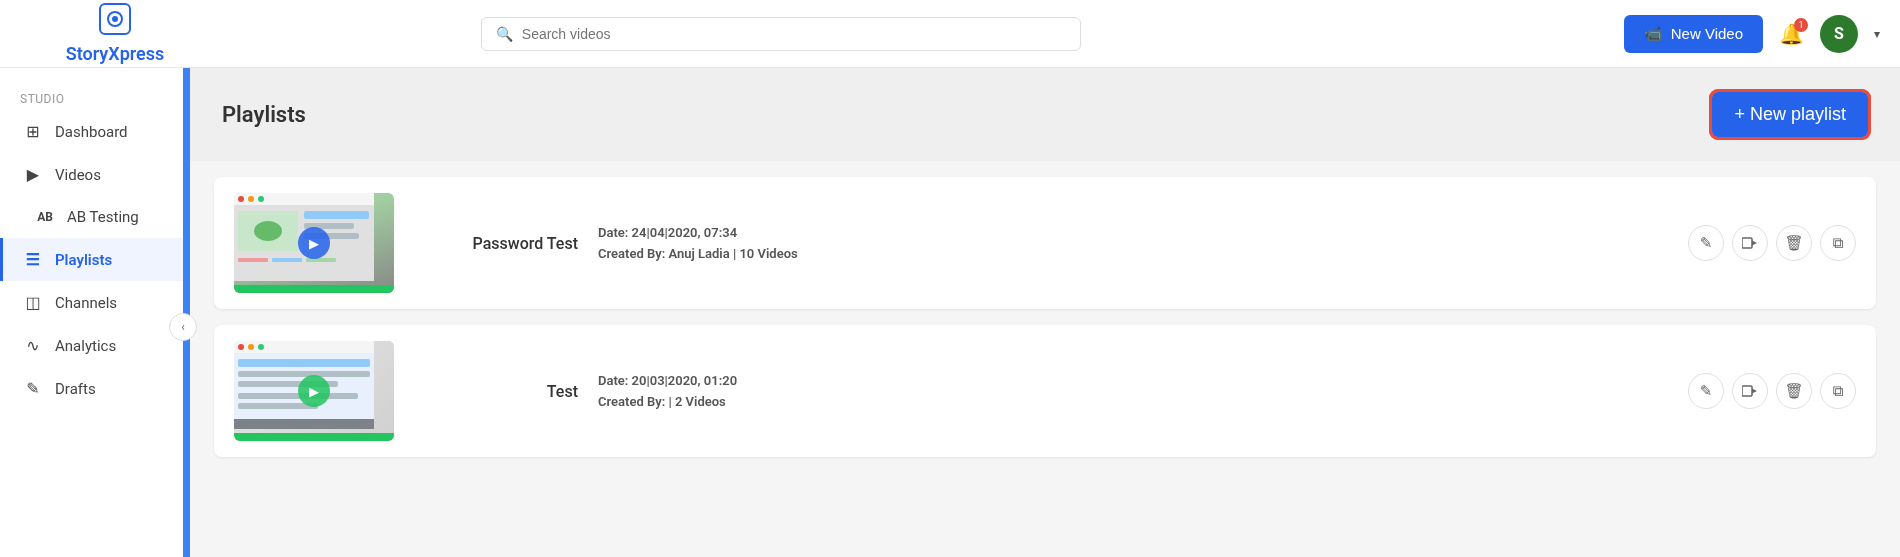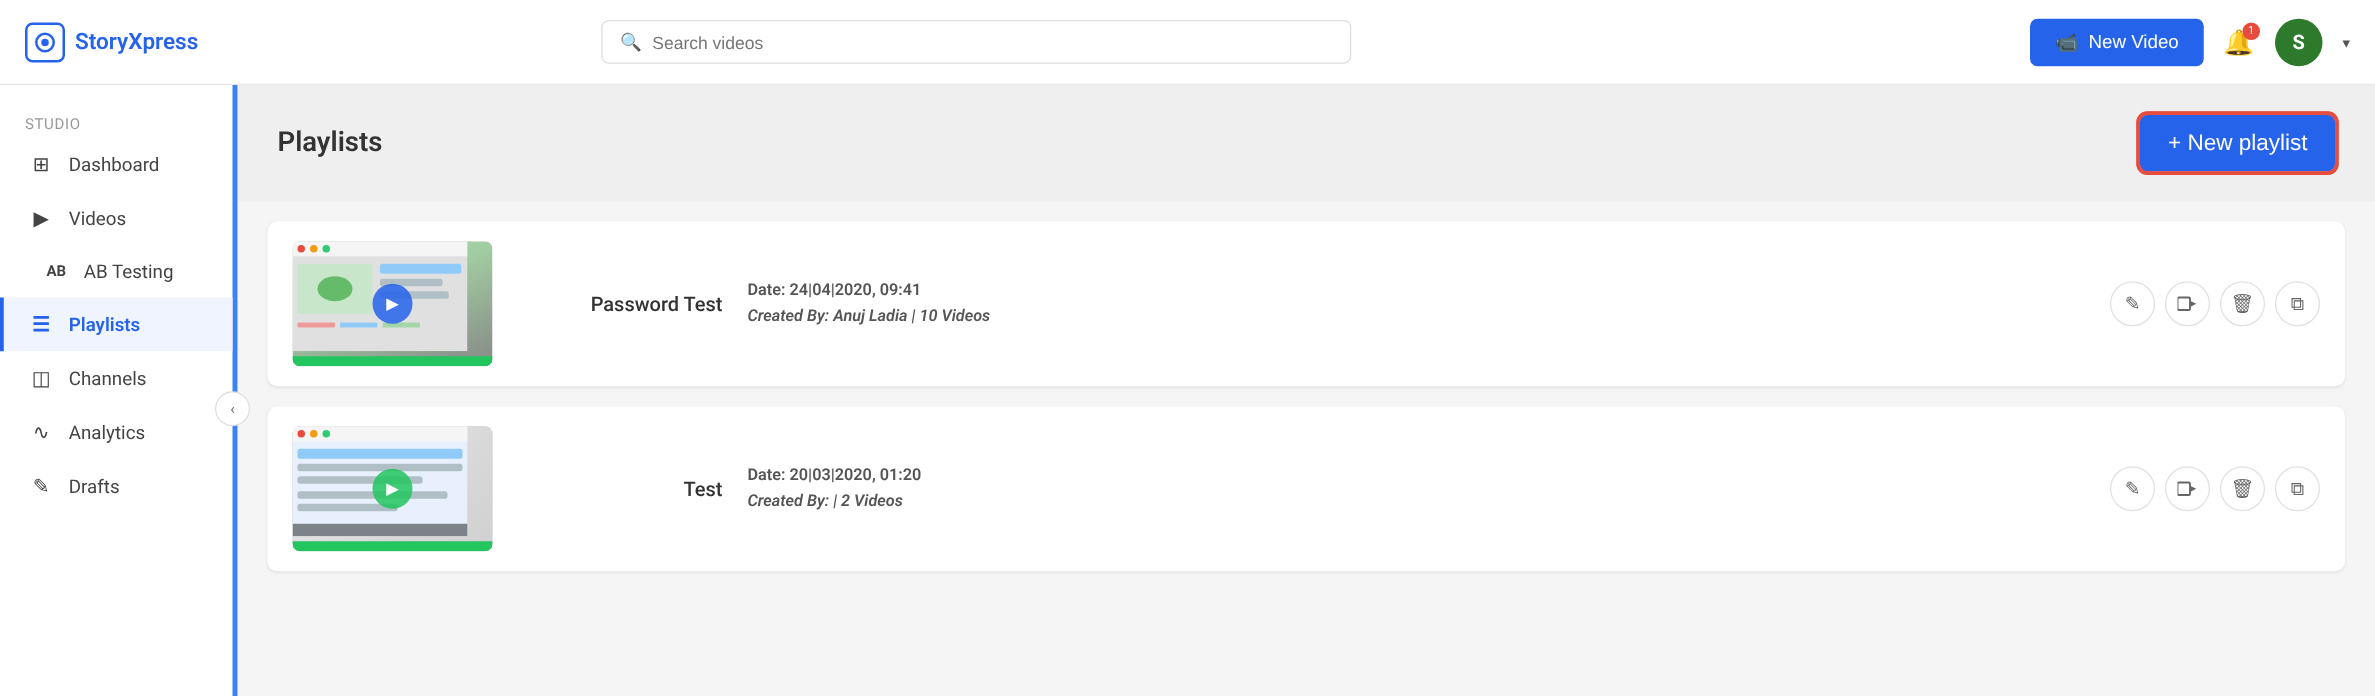--- a/index.html
+++ b/index.html
@@ -5,21 +5,21 @@
     * { box-sizing: border-box; margin: 0; padding: 0; }
     body { font-family: -apple-system, BlinkMacSystemFont, 'Segoe UI', Roboto, sans-serif; background: #f5f5f5; height: 557px; overflow: hidden; }
 
     
     .header {
       display: flex; align-items: center; background: #fff;
       height: 68px; padding: 0 20px; border-bottom: 1px solid #e8e8e8;
       position: fixed; top: 0; left: 0; right: 0; z-index: 100;
     }
     .logo-area {
-      display: flex; align-items: center; gap: 8px; min-width: 190px;
+      display: flex; align-items: center; gap: 8px; min-width: 190px; flex-direction: column;
     }
     .logo-icon {
       width: 32px; height: 32px; border: 2px solid #2563eb; border-radius: 6px;
       display: flex; align-items: center; justify-content: center;
       color: #2563eb; font-size: 14px; font-weight: bold;
     }
     .logo-text { color: #2563eb; font-size: 18px; font-weight: 600; }
 
     .search-bar {
       flex: 1; max-width: 600px; margin: 0 auto;
@@ -57,21 +57,21 @@
     }
     .chevron-down { color: #555; font-size: 12px; cursor: pointer; }
 
     
     .layout {
       display: flex; margin-top: 68px; height: calc(557px - 68px);
     }
 
     
     .sidebar {
-      width: 190px; background: #fff; border-right: 4px solid #3b82f6;
+      width: 190px; background: #fff; border-right: 7px solid #3b82f6;
       padding: 16px 0; position: relative; flex-shrink: 0;
     }
     .sidebar-label {
       font-size: 12px; color: #999; padding: 8px 20px 4px; text-transform: uppercase;
       letter-spacing: 0.5px;
     }
     .sidebar-item {
       display: flex; align-items: center; gap: 12px;
       padding: 12px 20px; cursor: pointer; color: #444; font-size: 15px;
       border-left: 3px solid transparent;
@@ -119,21 +119,21 @@
       margin-right: 24px;
     }
     .thumb-inner {
       width: 100%; height: 100%; background: linear-gradient(135deg, #e8e8e8 0%, #d0d0d0 100%);
       display: flex; align-items: center; justify-content: center;
     }
     .playlist-name { font-size: 16px; font-weight: 500; color: #333; min-width: 160px; text-align: right; }
     .playlist-meta { flex: 1; padding-left: 20px; }
     .meta-date { font-size: 13px; color: #555; margin-bottom: 6px; }
     .meta-date span { font-weight: 600; text-align: right; }
-    .meta-created { font-size: 13px; color: #555; font-style: italic; }
+    .meta-created { font-size: 13px; color: #555; }
     .meta-created span { font-weight: 600; }
     .playlist-actions {
       display: flex; align-items: center; gap: 8px; margin-left: auto;
     }
     .action-btn {
       width: 36px; height: 36px; border: 1px solid #e0e0e0; border-radius: 50%;
       background: #fff; display: flex; align-items: center; justify-content: center;
       cursor: pointer; color: #666; font-size: 15px;
     }
   </style>
@@ -235,21 +235,21 @@
               <rect x="72" y="65" width="30" height="4" rx="1" fill="#a5d6a7"></rect>
             </svg>
           </div>
           <div style="position:absolute;bottom:0;left:0;right:0;height:8px;background:#22c55e;"></div>
           <div style="position:absolute;top:50%;left:50%;transform:translate(-50%,-50%);width:32px;height:32px;background:rgba(37,99,235,0.85);border-radius:50%;display:flex;align-items:center;justify-content:center;color:#fff;font-size:13px;">▶</div>
         </div>
         <div class="playlist-name">Password Test</div>
         <div class="playlist-meta">
           <div class="meta-date">
             <span>Date:</span>
-            <span>24|04|2020, 09:41</span>
+            <span>24|04|2020, 07:34</span>
           </div>
           <div class="meta-created">
             <span>Created By:</span>
             <span>Anuj Ladia | 10 Videos</span>
           </div>
         </div>
         <div class="playlist-actions">
           <button class="action-btn" title="Edit">✎</button>
           <button class="action-btn" title="Add Video">
             <svg width="16" height="16" viewBox="0 0 16 16" fill="none">

